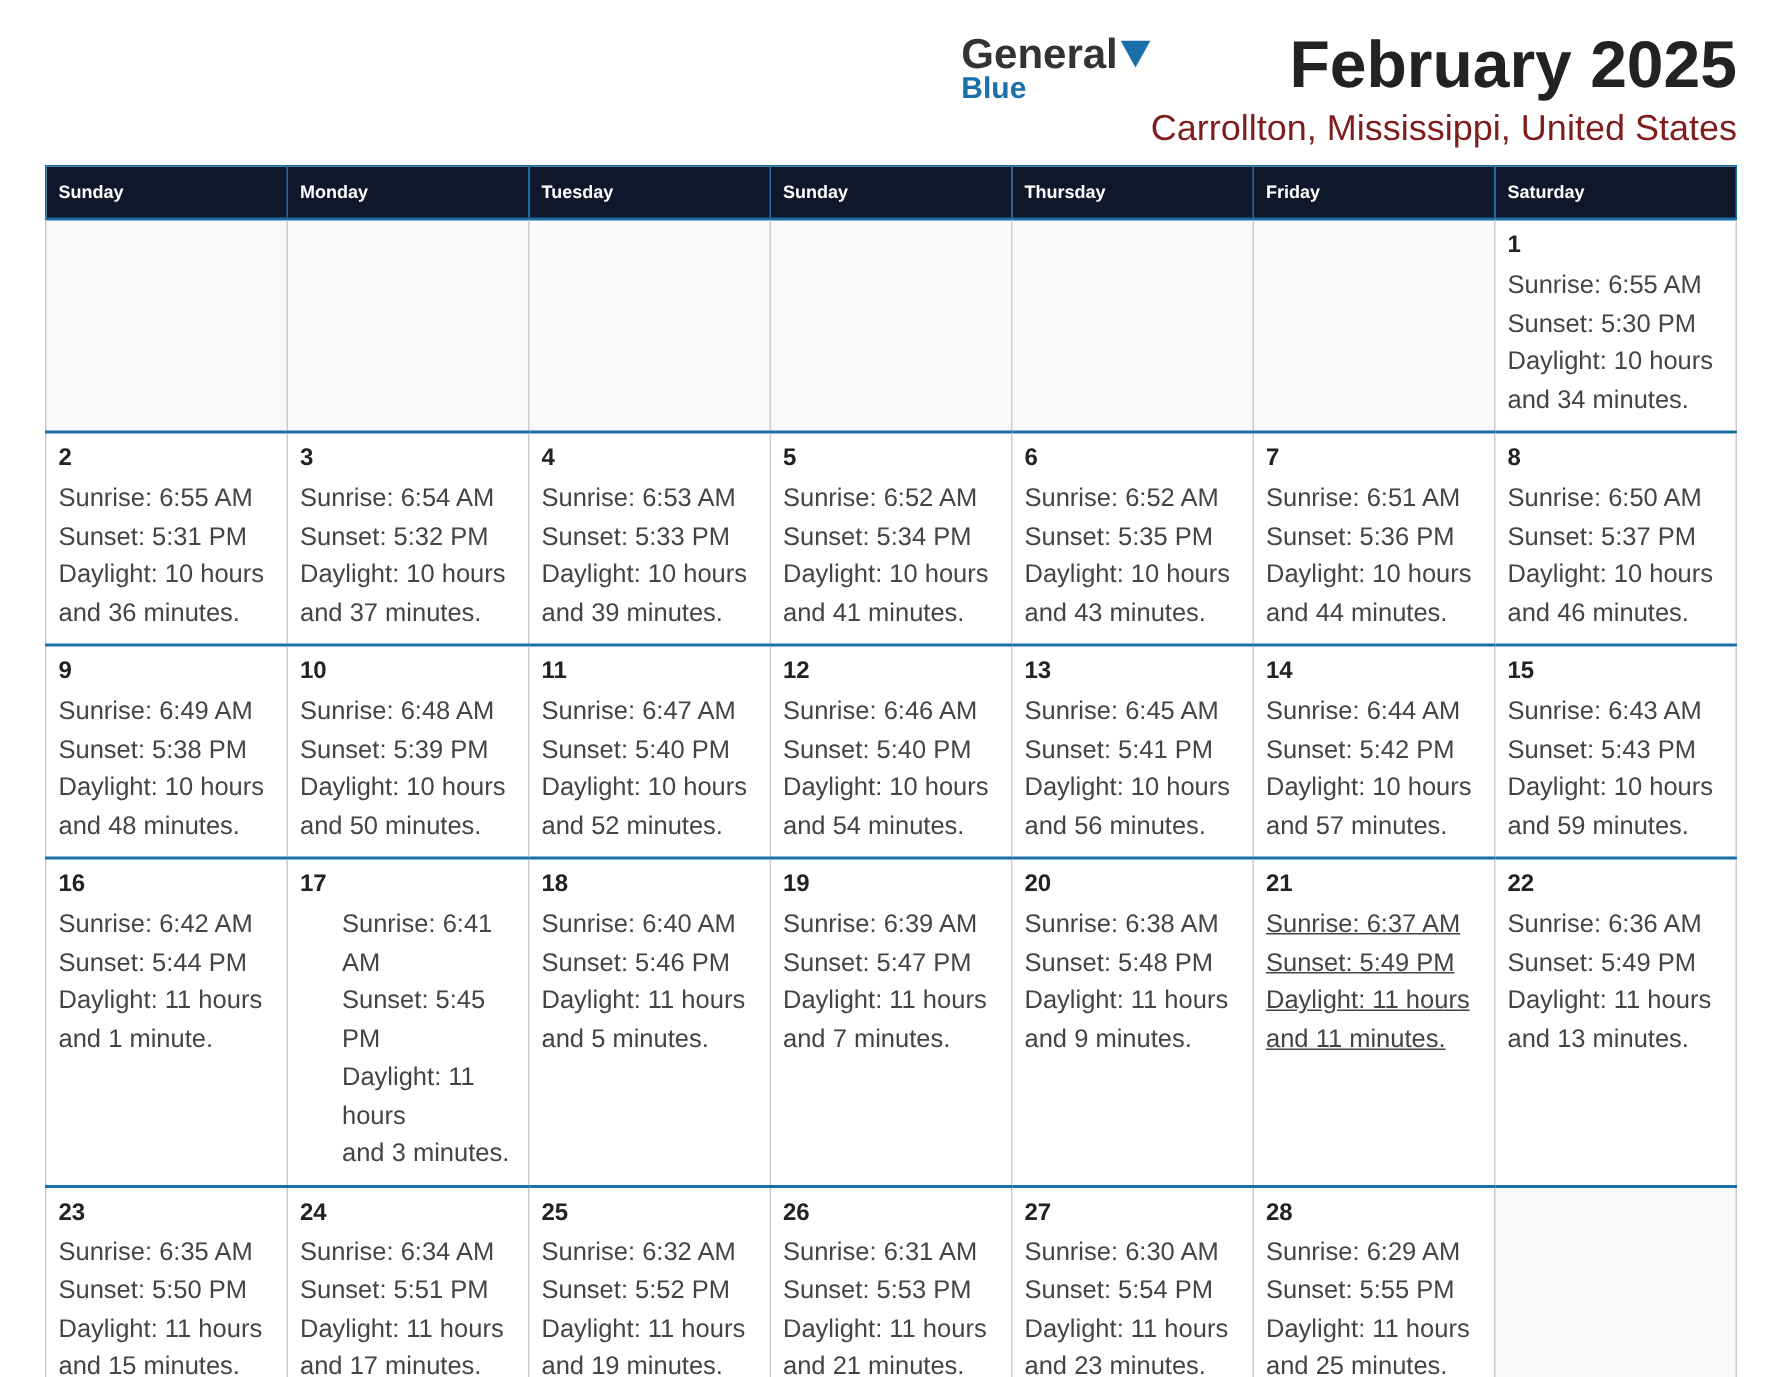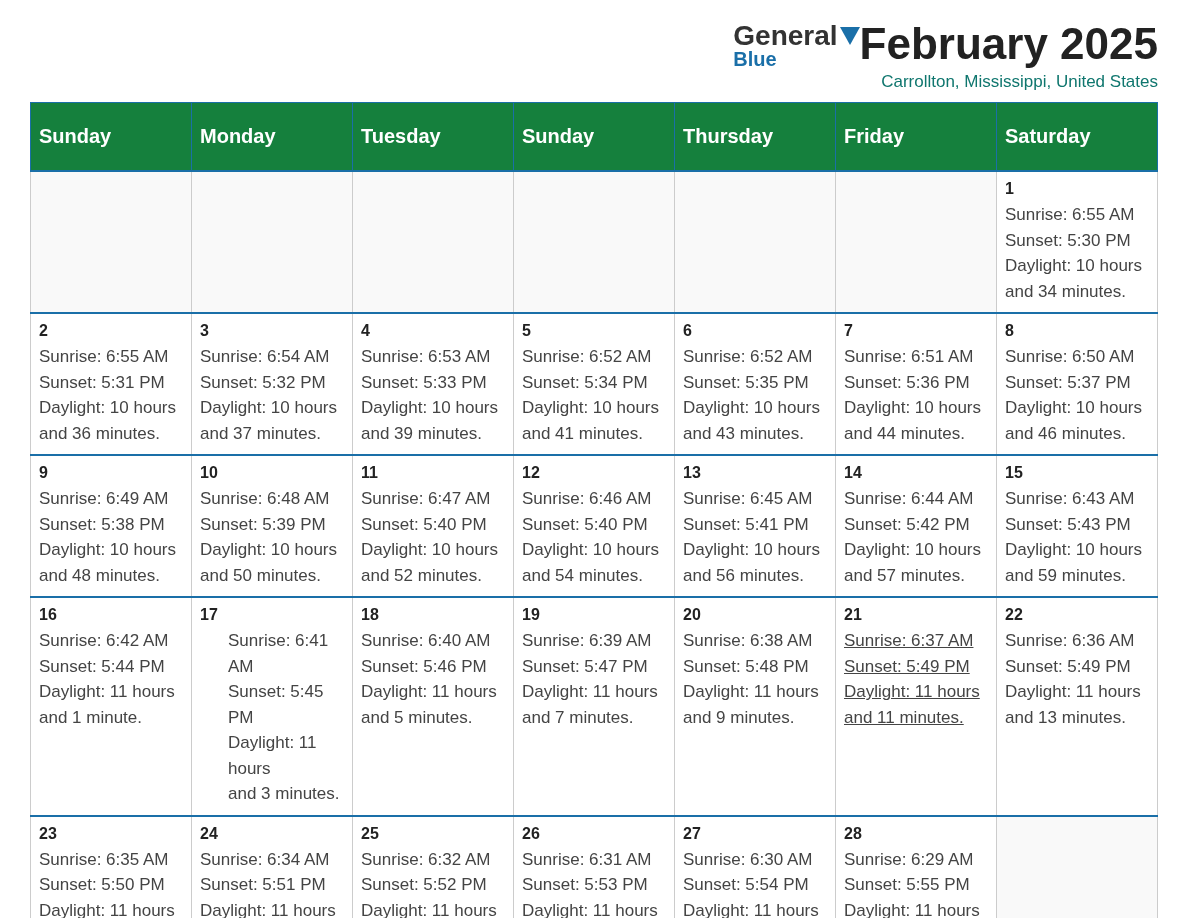--- a/index.html
+++ b/index.html
@@ -39,35 +39,35 @@
     .title-section {
       text-align: right;
     }
     .month-title {
       font-size: 44px;
       font-weight: bold;
       color: #222;
       line-height: 1.1;
     }
     .location-subtitle {
-      font-size: 17px;
-      color: #0f766e;
+      font-size: 24px;
+      color: #7f1d1d;
       margin-top: 4px;
     }
     .calendar {
       width: 100%;
       border-collapse: collapse;
       margin-top: 10px;
     }
     .calendar th {
-      background-color: #15803d;
+      background-color: #0f172a;
       color: white;
-      font-size: 20px;
-      font-weight: bold;
-      padding: 22px 8px;
+      font-size: 12px;
+      font-weight: bold;
+      padding: 10px 8px;
       text-align: left;
       border: 1px solid #1a6fa8;
     }
     .calendar td {
       border: 1px solid #ccc;
       vertical-align: top;
       padding: 8px;
       width: 14.28%;
       min-height: 110px;
       height: 110px;

